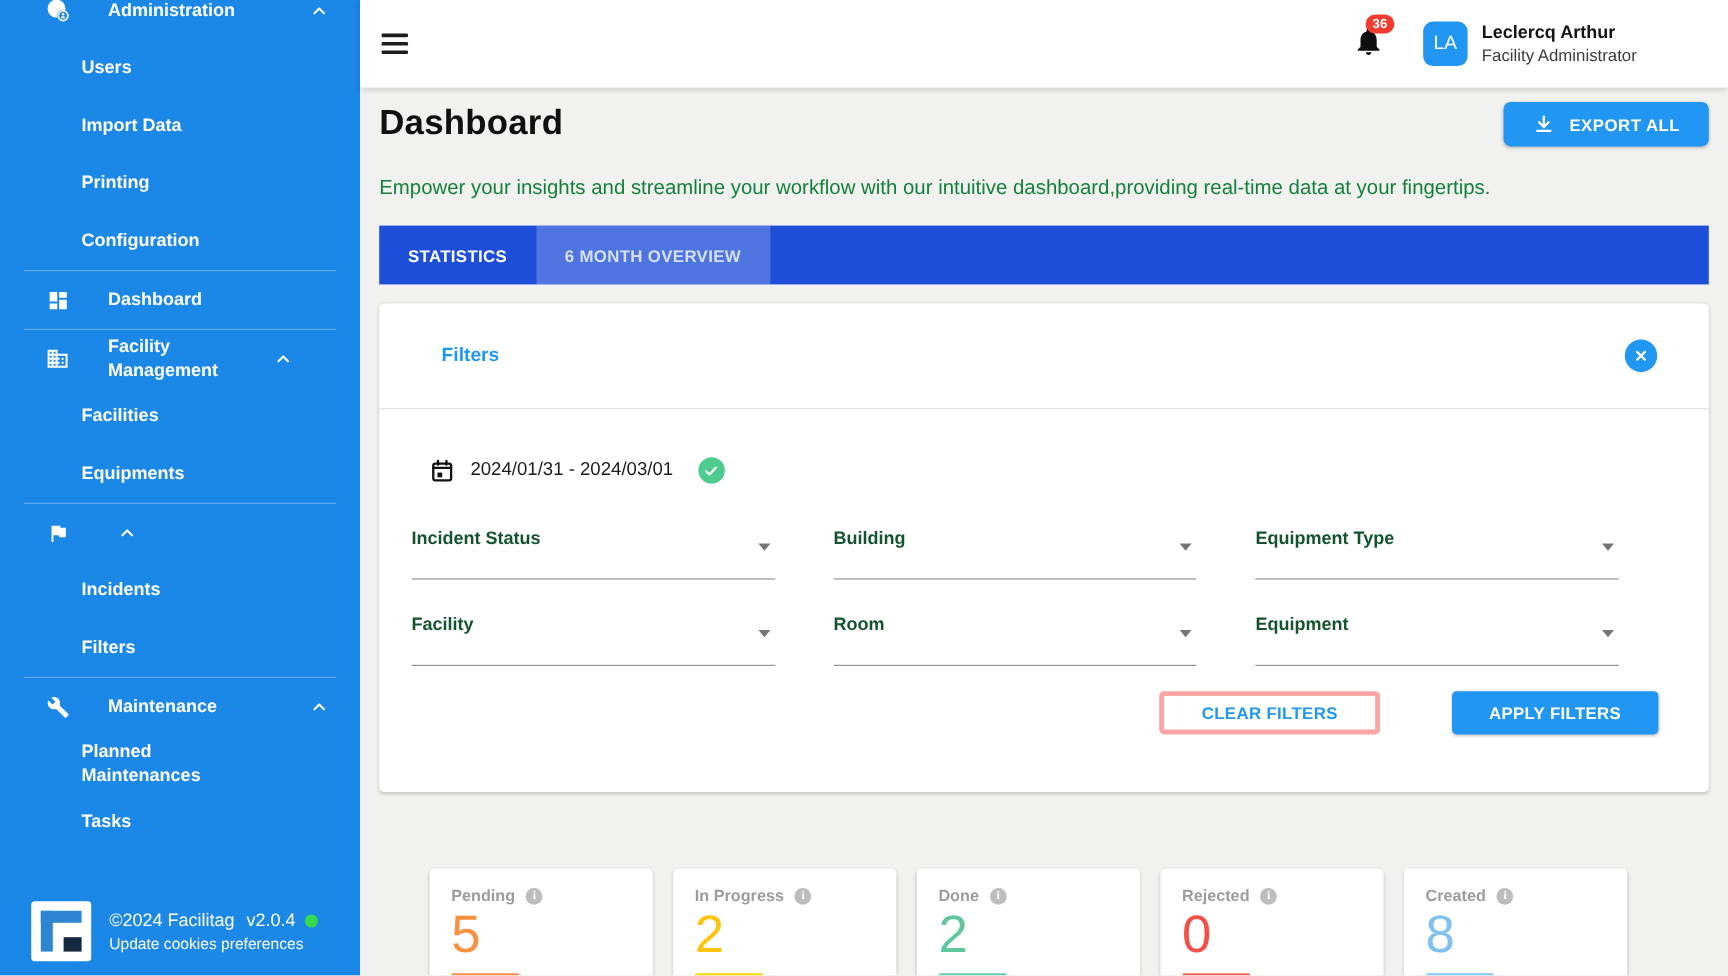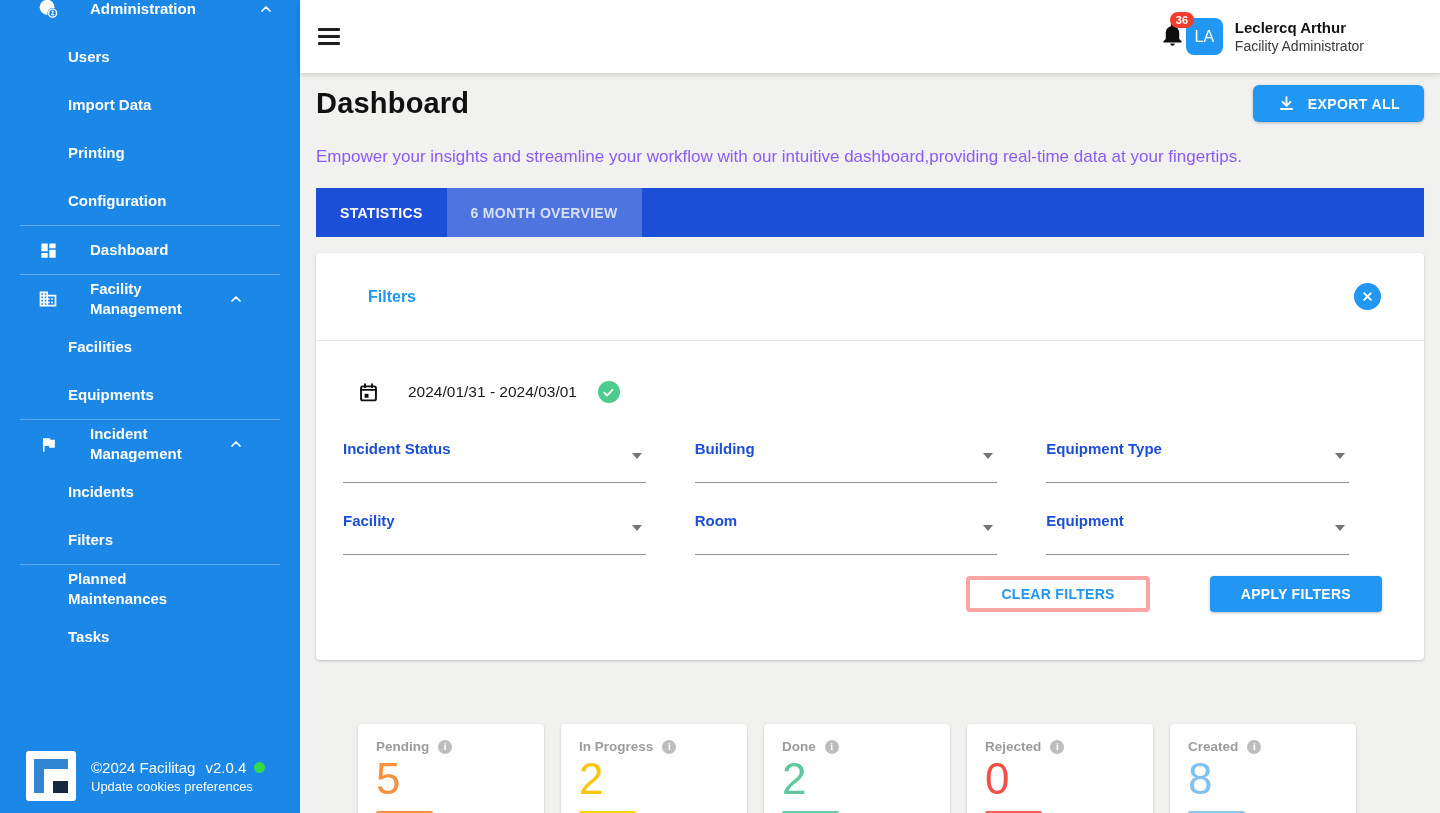--- a/index.html
+++ b/index.html
@@ -25,49 +25,49 @@
   .f-line1 .ver { margin-left:2px; }
   .dot-online { width:11px; height:11px; border-radius:50%; background:#35d94e; display:inline-block; }
   .f-line2 { font-size:13px; cursor:pointer; }
 
   
   .right { flex:1; display:flex; flex-direction:column; min-width:0; }
   .topbar { height:73px; background:#fff; display:flex; align-items:center; padding:0 76px 0 18px; box-shadow:0 2px 5px rgba(0,0,0,.14); position:relative; z-index:3; }
   .hamburger { width:22px; display:flex; flex-direction:column; gap:4px; cursor:pointer; }
   .hamburger span { height:3px; background:#1d1d1d; border-radius:1px; }
   .top-spacer { flex:1; }
-  .bell-wrap { position:relative; cursor:pointer;text-decoration:underline; }
+  .bell-wrap { position:relative; margin-right:32px; cursor:pointer;text-decoration:underline; }
   .badge { position:absolute; top:-9px; left:11px; background:#f43b30; color:#fff; font-size:11px; font-weight:700; padding:2px 6px; border-radius:9px; line-height:12px; }
   .avatar { width:37px; height:37px; border-radius:8px; background:#2196f3; color:#fff; font-size:16px; display:flex; align-items:center; justify-content:center; margin-right:12px; }
   .user-col { display:flex; flex-direction:column; gap:2px; }
   .user-name { font-size:15px; font-weight:700; color:#141414; }
   .user-role { font-size:14px; color:#3a3a3a; }
 
   .content { flex:1; background:#f1f1f0; padding:10px 16px 0 16px; overflow:hidden; }
   .title-row { display:flex; align-items:center; justify-content:space-between; margin-top:2px; }
   .page-title { font-size:29px; font-weight:700; color:#101010; letter-spacing:.2px; }
   .btn-export { height:37px; background:#2196f3; color:#fff; border:none; border-radius:6px; font-family:inherit; font-size:14px; font-weight:700; letter-spacing:.4px; display:flex; align-items:center; gap:12px; padding:0 24px; cursor:pointer; box-shadow:0 1px 3px rgba(0,0,0,.25); }
-  .subtitle { margin-top:25px; font-size:17px; color:#8b5cf6; }
+  .subtitle { margin-top:25px; font-size:17px; color:#15803d; }
 
   .tabbar { margin-top:21px; height:49px; background:#1d4ed8; display:flex; }
   .tab { height:100%; display:flex; align-items:center; padding:0 24px; font-size:14px; font-weight:700; letter-spacing:.3px; color:rgba(255,255,255,.78); cursor:pointer; }
   .tab.active { color:#fff; }
   .tab.shaded { background:rgba(255,255,255,.22); }
 
   .card { margin-top:16px; background:#fff; border-radius:4px; box-shadow:0 1px 3px rgba(0,0,0,.2); }
   .card-head { height:88px; display:flex; align-items:center; justify-content:space-between; padding:0 43px 0 52px; border-bottom:1px solid #e6e6e6; }
   .filters-title { color:#2196f3; font-size:16px; font-weight:700; }
   .btn-close { width:27px; height:27px; border-radius:50%; background:#2196f3; border:none; color:#fff; display:flex; align-items:center; justify-content:center; cursor:pointer; }
   .card-body { padding:40px 75px 48px 27px; }
   .date-row { display:flex; align-items:center; margin-left:15px; gap:13px; }
-  .date-text { font-size:15.5px; font-weight:500; color:#1b1b1b; margin-left:16px; }
+  .date-text { font-size:15.5px; font-weight:500; color:#1b1b1b; margin-left:0; }
   .check-circle { width:22px; height:22px; border-radius:50%; background:#4ecb8f; display:flex; align-items:center; justify-content:center; margin-left:8px; }
   .fields-grid { margin-top:37px; display:grid; grid-template-columns:repeat(3,1fr); column-gap:49px; row-gap:29px; }
   .f-field { height:43px; position:relative; border-bottom:1px solid #949494; cursor:pointer; }
-  .f-field .flbl { font-size:15px; font-weight:700; color:#1d4ed8; }
+  .f-field .flbl { font-size:15px; font-weight:700; color:#14532d; }
   .f-field .arrow { position:absolute; right:4px; top:13px; width:0; height:0; border-left:5px solid transparent; border-right:5px solid transparent; border-top:6px solid #757575; }
   .btn-row { margin-top:21px; display:flex; justify-content:flex-end; gap:16px; margin-right:-33px; }
   .btn { height:36px; border-radius:4px; font-family:inherit; font-size:14px; font-weight:700; letter-spacing:.3px; padding:0 31px; cursor:pointer; }
   .btn-outline { background:#fff; border:4px solid #fca5a5; color:#2196f3; }
   .btn-fill { background:#2196f3; border:none; color:#fff; box-shadow:0 1px 3px rgba(0,0,0,.25);margin-left:44px; }
 
   .stats-row { margin-top:64px; margin-left:42px; display:flex; gap:17px; }
   .stat-card { width:186px; background:#fff; border-radius:4px; box-shadow:0 1px 3px rgba(0,0,0,.18); padding:15px 18px; height:160px; }
   .stat-top { display:flex; align-items:center; gap:9px; }
   .stat-label { font-size:13.5px; font-weight:700; color:#9c9c9c; }
@@ -149,37 +149,49 @@
       </div>
 
       <div class="s-divider"></div>
 
       <div class="s-item parent">
         <span class="ico">
           <svg width="19" height="19" viewBox="0 0 24 24" fill="#fff">
               <path d="M14.4 6L14 4H5v17h2v-7h5.6l.4 2h7V6h-5.6z"></path>
             </svg>
         </span>
-        <span class="lbl" style="max-width:130px;">Incident Management</span>
         <span class="chev">
           <svg width="16" height="16" viewBox="0 0 24 24" fill="none" stroke="#fff" stroke-width="2.6" stroke-linecap="round" stroke-linejoin="round">
               <polyline points="6 15 12 9 18 15"></polyline>
             </svg>
         </span>
       </div>
 
       <div class="s-item child">
         <span class="lbl">Incidents</span>
       </div>
       <div class="s-item child">
         <span class="lbl">Filters</span>
       </div>
 
       <div class="s-divider"></div>
 
+      <div class="s-item parent">
+        <span class="ico">
+          <svg width="19" height="19" viewBox="0 0 24 24" fill="#fff">
+              <path d="M22.7 19l-9.1-9.1c.9-2.3.4-5-1.5-6.9-2-2-5-2.4-7.4-1.3L9 6 6 9 1.6 4.7C.4 7.1.9 10.1 2.9 12.1c1.9 1.9 4.6 2.4 6.9 1.5l9.1 9.1c.4.4 1 .4 1.4 0l2.3-2.3c.5-.4.5-1.1.1-1.4z"></path>
+            </svg>
+        </span>
+        <span class="lbl">Maintenance</span>
+        <span class="chev">
+          <svg width="16" height="16" viewBox="0 0 24 24" fill="none" stroke="#fff" stroke-width="2.6" stroke-linecap="round" stroke-linejoin="round">
+              <polyline points="6 15 12 9 18 15"></polyline>
+            </svg>
+        </span>
+      </div>
 
       <div class="s-item child">
         <span class="lbl" style="max-width:120px;">Planned Maintenances</span>
       </div>
       <div class="s-item child">
         <span class="lbl">Tasks</span>
       </div>
     </nav>
 
     <div class="s-footer">

